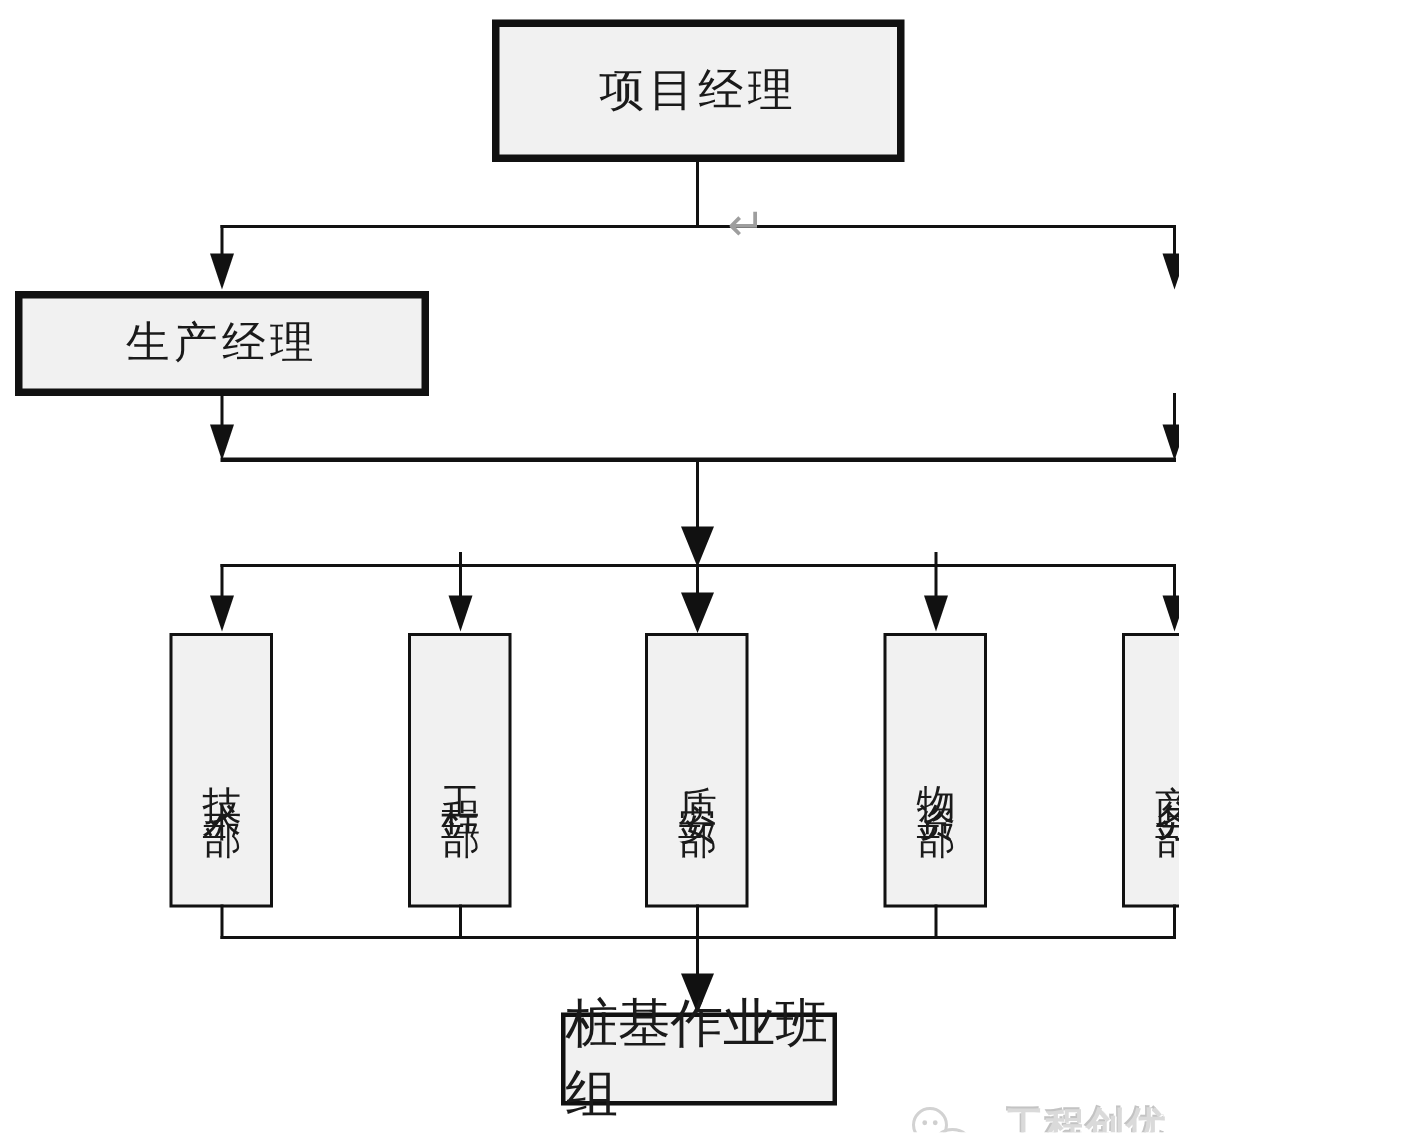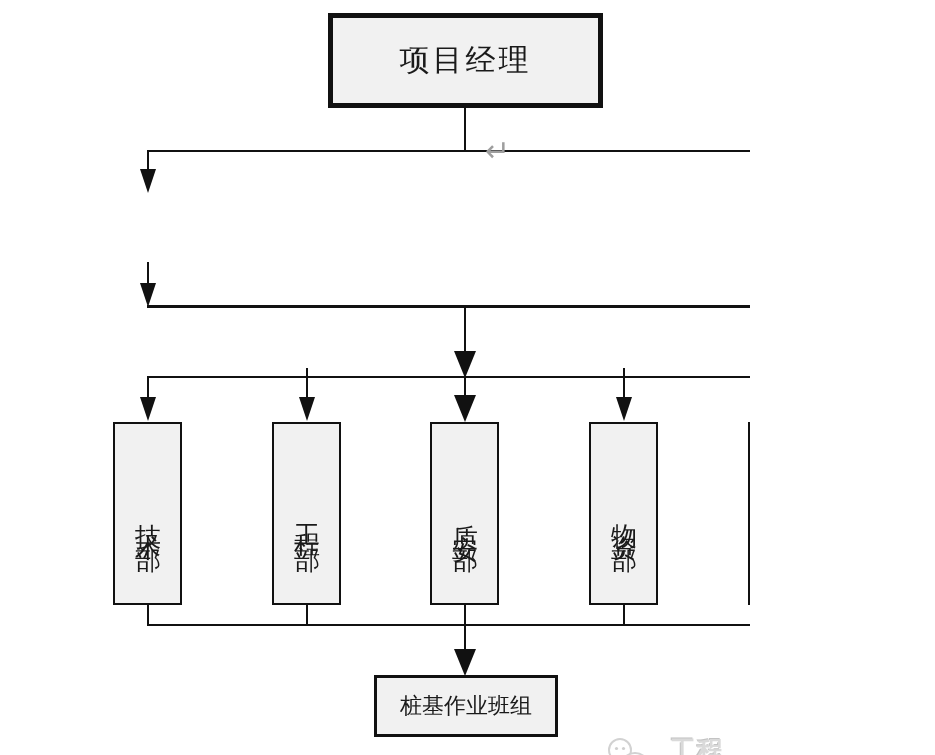--- a/index.html
+++ b/index.html
@@ -1,30 +1,31 @@
 <!DOCTYPE html>
 <html><head>
 <meta charset="utf-8">
 <style>
   html,body{margin:0;padding:0;background:#ffffff;}
   .canvas{
     position:relative;width:750px;height:755px;background:#ffffff;overflow:hidden;
     font-family:"Liberation Serif", serif;
+    padding-left:36px;
   }
   
   .node{
     position:absolute;box-sizing:border-box;background:#f1f1f1;
     border:2px solid #111;display:flex;align-items:center;justify-content:center;
     color:#1a1a1a;
   }
   .node.heavy{border-width:5px;}
   .node.top-node   {left:328px;top:13px;width:275px;height:95px;font-size:30px;letter-spacing:3px;}
   .node.left-node  {left:10px;top:194px;width:276px;height:70px;font-size:29px;letter-spacing:3px;}
   .node.right-node {left:647px;top:194px;width:272px;height:70px;font-size:29px;letter-spacing:3px;}
-  .node.bottom-node{left:374px;top:675px;width:184px;height:62px;border-width:3px;font-size:22px;}
+  .node.bottom-node{left:374px;top:675px;width:184px;height:62px;border-width:3px;font-size:35px;}
   .node.dept{
     top:422px;width:69px;height:183px;font-size:26px;
   }
   .node.dept span{
     writing-mode:vertical-rl;text-orientation:upright;letter-spacing:11px;line-height:1;
     padding-top:11px;
   }
   .d1{left:113px;} .d2{left:272px;} .d3{left:430px;} .d4{left:589px;} .d5{left:748px;}
   
   .vl{position:absolute;width:2px;background:#111;}
@@ -63,20 +64,23 @@
   <div class="vl" style="left:464px;top:107px;height:45px;"></div>
 
   <div class="hl" style="left:147px;top:150px;width:637px;"></div>
   <span class="return-mark">↵</span>
 
   <div class="vl" style="left:147px;top:150px;height:22px;"></div>
   <div class="arr sm" style="left:140px;top:169px;"></div>
   <div class="vl" style="left:782px;top:150px;height:22px;"></div>
   <div class="arr sm" style="left:775px;top:169px;"></div>
 
+  <div class="node heavy left-node">
+    <span>生产经理</span>
+  </div>
 
   <div class="vl" style="left:147px;top:262px;height:24px;"></div>
   <div class="arr sm" style="left:140px;top:283px;"></div>
   <div class="vl" style="left:782px;top:262px;height:24px;"></div>
   <div class="arr sm" style="left:775px;top:283px;"></div>
   <div class="hl thick" style="left:147px;top:305px;width:637px;"></div>
 
   <div class="vl" style="left:464px;top:308px;height:45px;"></div>
   <div class="arr lg" style="left:454px;top:351px;"></div>
   <div class="hl" style="left:147px;top:376px;width:637px;"></div>

